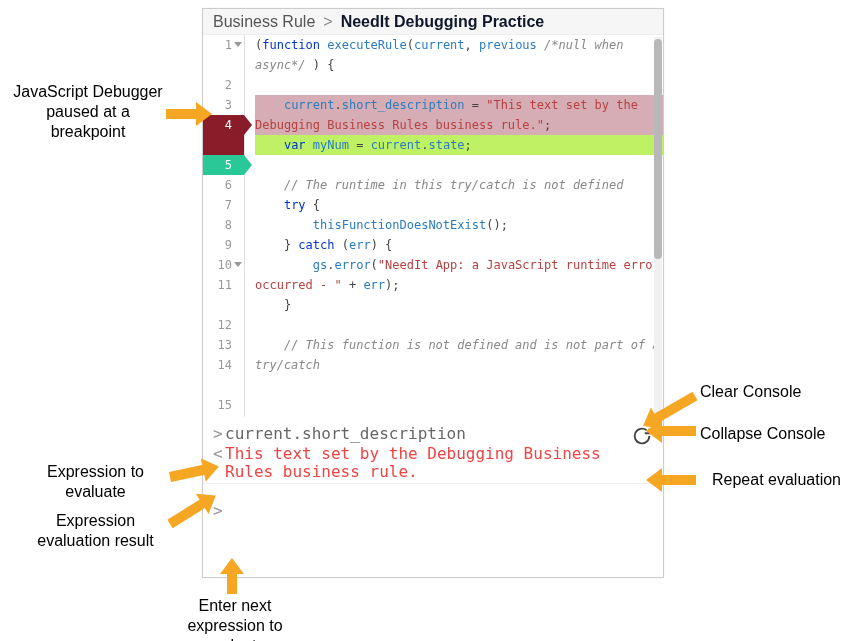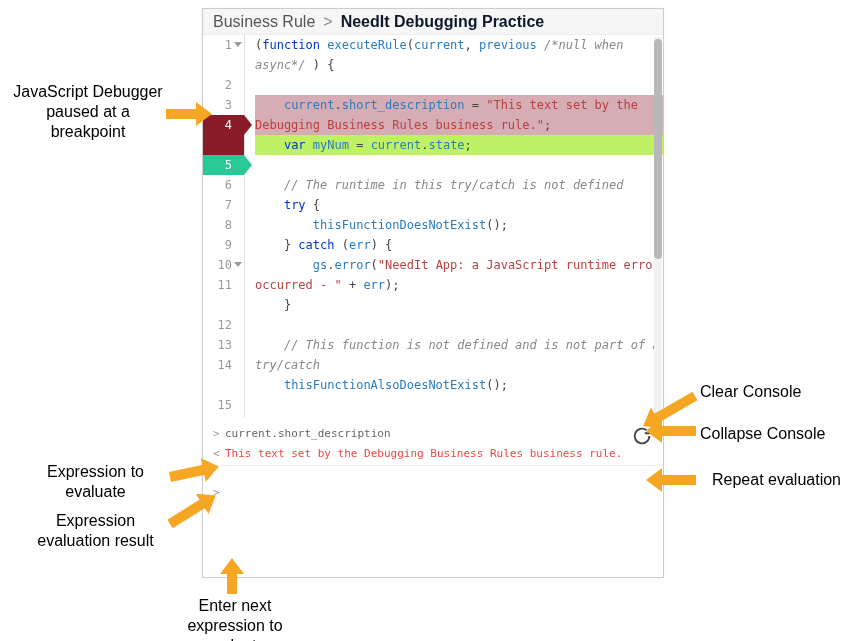--- a/index.html
+++ b/index.html
@@ -165,21 +165,21 @@
     display: inline-flex;
     align-items: center;
     justify-content: center;
     color: #444;
     cursor: pointer;
   }
   .icon-btn svg { width: 16px; height: 16px; }
 
   .console-body {
     font-family: Menlo, Consolas, monospace;
-    font-size: 11px;
+    font-size: 16px;
     padding: 8px 10px 8px 10px;
     color: #555;
     position: relative;
     height: 128px;
   }
   .console-row {
     display: flex;
     align-items: flex-start;
     line-height: 18px;
     margin-bottom: 2px;
@@ -313,21 +313,20 @@
         <div class="line line-cur"><span class="tk-plain">    </span><span class="tk-kw">var</span><span class="tk-plain"> </span><span class="tk-var">myNum</span><span class="tk-plain"> = </span><span class="tk-var">current</span><span class="tk-plain">.</span><span class="tk-prop">state</span><span class="tk-plain">;</span></div>
         <div class="line"></div>
         <div class="line"><span class="tk-plain">    </span><span class="tk-cmt">// The runtime in this try/catch is not defined</span></div>
         <div class="line"><span class="tk-plain">    </span><span class="tk-kw">try</span><span class="tk-plain"> {</span></div>
         <div class="line"><span class="tk-plain">        </span><span class="tk-fn">thisFunctionDoesNotExist</span><span class="tk-plain">();</span></div>
         <div class="line"><span class="tk-plain">    </span><span class="tk-plain">} </span><span class="tk-kw">catch</span><span class="tk-plain"> (</span><span class="tk-var">err</span><span class="tk-plain">) {</span></div>
         <div class="line wrap"><span class="tk-plain">        </span><span class="tk-var">gs</span><span class="tk-plain">.</span><span class="tk-fn">error</span><span class="tk-plain">(</span><span class="tk-str">"NeedIt App: a JavaScript runtime error occurred - "</span><span class="tk-plain"> + </span><span class="tk-var">err</span><span class="tk-plain">);</span></div>
         <div class="line"><span class="tk-plain">    }</span></div>
         <div class="line"></div>
         <div class="line wrap"><span class="tk-plain">    </span><span class="tk-cmt">// This function is not defined and is not part of a try/catch</span></div>
-        <div class="line"><span class="tk-plain">    </span><span class="tk-fn">thisFunctionAlsoDoesNotExist</span><span class="tk-plain">();</span></div>
         <div class="line"></div>
       </div>
   </div>
 
   <div class="scrollbar-v">
     <div class="thumb"></div>
   </div>
 
 
   <div class="console-body">

